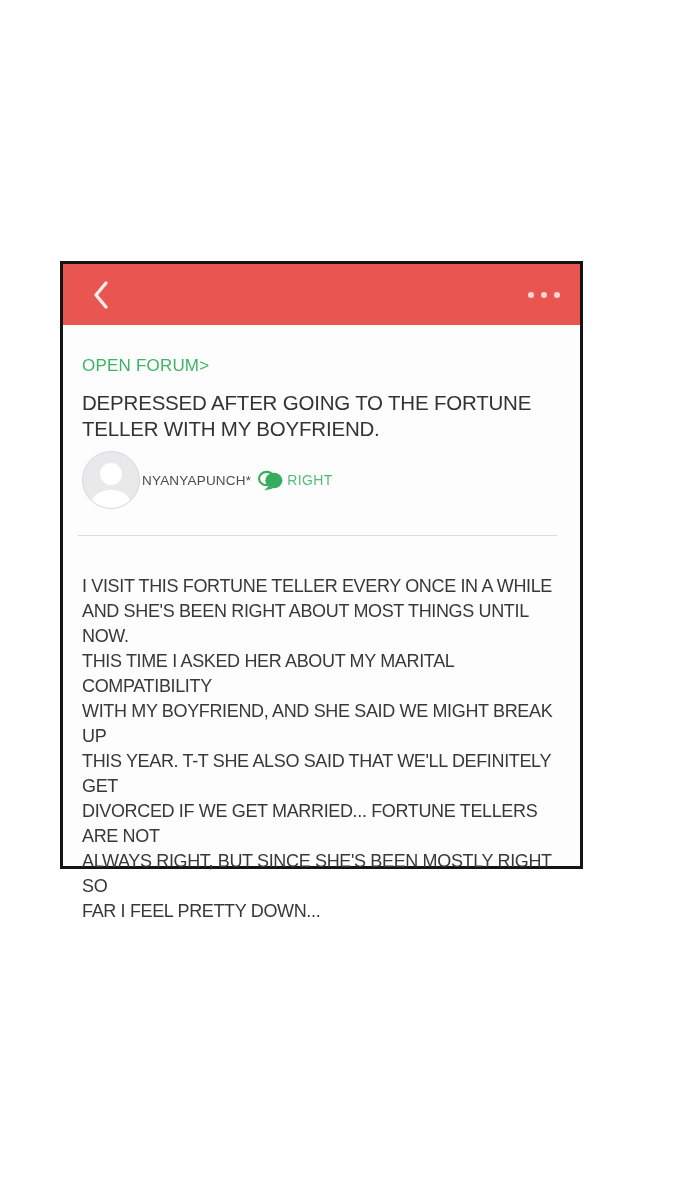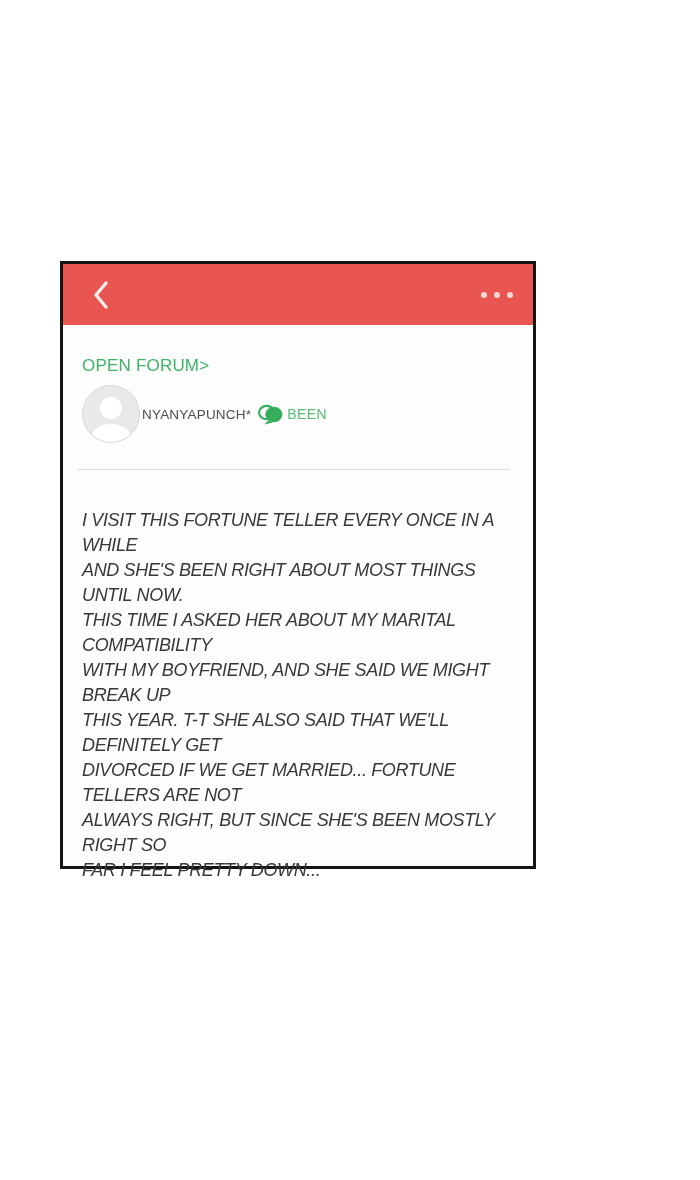--- a/index.html
+++ b/index.html
@@ -4,21 +4,21 @@
 <style>
   * { margin: 0; padding: 0; box-sizing: border-box; }
   html, body { width: 700px; height: 1180px; background: #ffffff; }
   body {
     font-family: "Liberation Sans", "DejaVu Sans", sans-serif;
     position: relative;
   }
   .panel {
     position: absolute;
     left: 60px; top: 261px;
-    width: 476px; height: 608px;
+    width: 523px; height: 608px;
     border: 3px solid var(--border-black, #141414);
     background: #fdfdfd;
   }
   .header {
     position: relative;
     width: 100%; height: 61px;
     background: var(--header-red, #E95551);
     display: flex; align-items: center; justify-content: space-between;
   }
   .back {
@@ -91,21 +91,20 @@
     border: none; height: 1px;
     background: var(--divider-gray, #DCDCDC);
     margin: 26px 11px 0 -4px;
   }
   .body-text {
     margin-top: 38px;
     font-size: 18px; line-height: 25px;
     letter-spacing: -0.35px;
     color: var(--body-text, #383838);
     white-space: pre-line;
-    font-style: italic;
   }
 </style>
 </head>
 <body>
 
 <div class="panel">
 
   <div class="header">
     <button class="back">
       <svg width="22" height="32" viewBox="0 0 22 32">
@@ -115,34 +114,36 @@
     <button class="more">
       <span class="dot"></span>
       <span class="dot"></span>
       <span class="dot"></span>
     </button>
   </div>
 
   <div class="content">
     <a class="category">OPEN FORUM&gt;</a>
 
+    <h1 class="title">DEPRESSED AFTER GOING TO THE FORTUNE
+TELLER WITH MY BOYFRIEND.</h1>
 
     <div class="author-row">
       <div class="avatar">
         <span class="head"></span>
         <span class="shoulders"></span>
       </div>
       <span class="username">NYANYAPUNCH*</span>
       <button class="chat-btn">
         <svg width="25" height="21" viewBox="0 0 26 22">
           <ellipse cx="9" cy="9" rx="8" ry="7" fill="#ffffff" stroke="#35AD5C" stroke-width="2.2"></ellipse>
           <ellipse cx="16.5" cy="11" rx="9" ry="8" fill="#35AD5C"></ellipse>
           <path d="M11 17 L6.5 21.5 L15.5 19.5 Z" fill="#35AD5C"></path>
         </svg>
-        <span class="chat-label">BEEN</span>
+        <span class="chat-label">RIGHT</span>
       </button>
     </div>
 
     <hr class="divider">
 
     <p class="body-text">I VISIT THIS FORTUNE TELLER EVERY ONCE IN A WHILE
 AND SHE'S BEEN RIGHT ABOUT MOST THINGS UNTIL NOW.
 THIS TIME I ASKED HER ABOUT MY MARITAL COMPATIBILITY
 WITH MY BOYFRIEND, AND SHE SAID WE MIGHT BREAK UP
 THIS YEAR. T-T SHE ALSO SAID THAT WE'LL DEFINITELY GET

